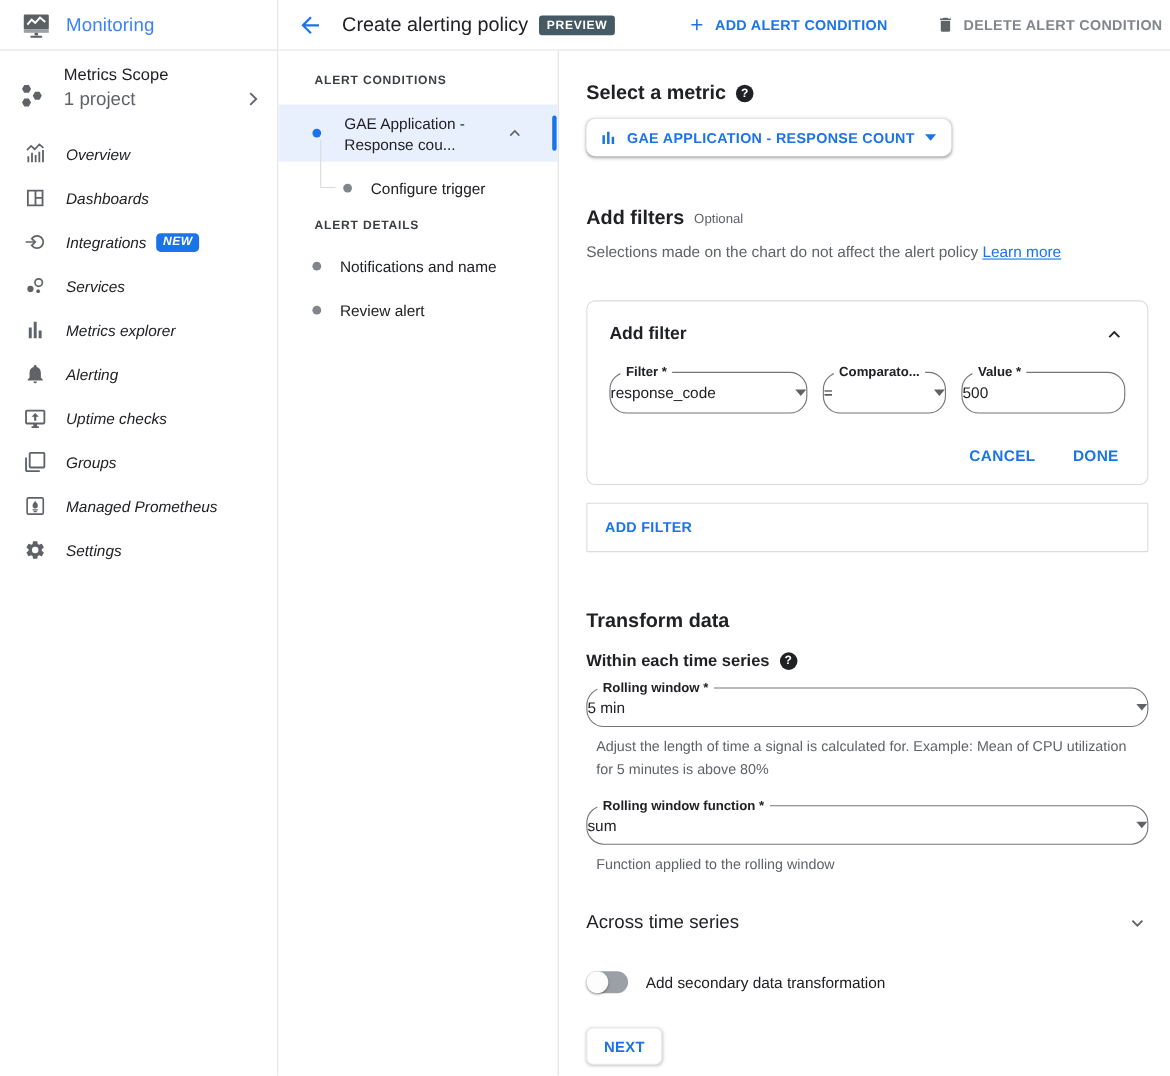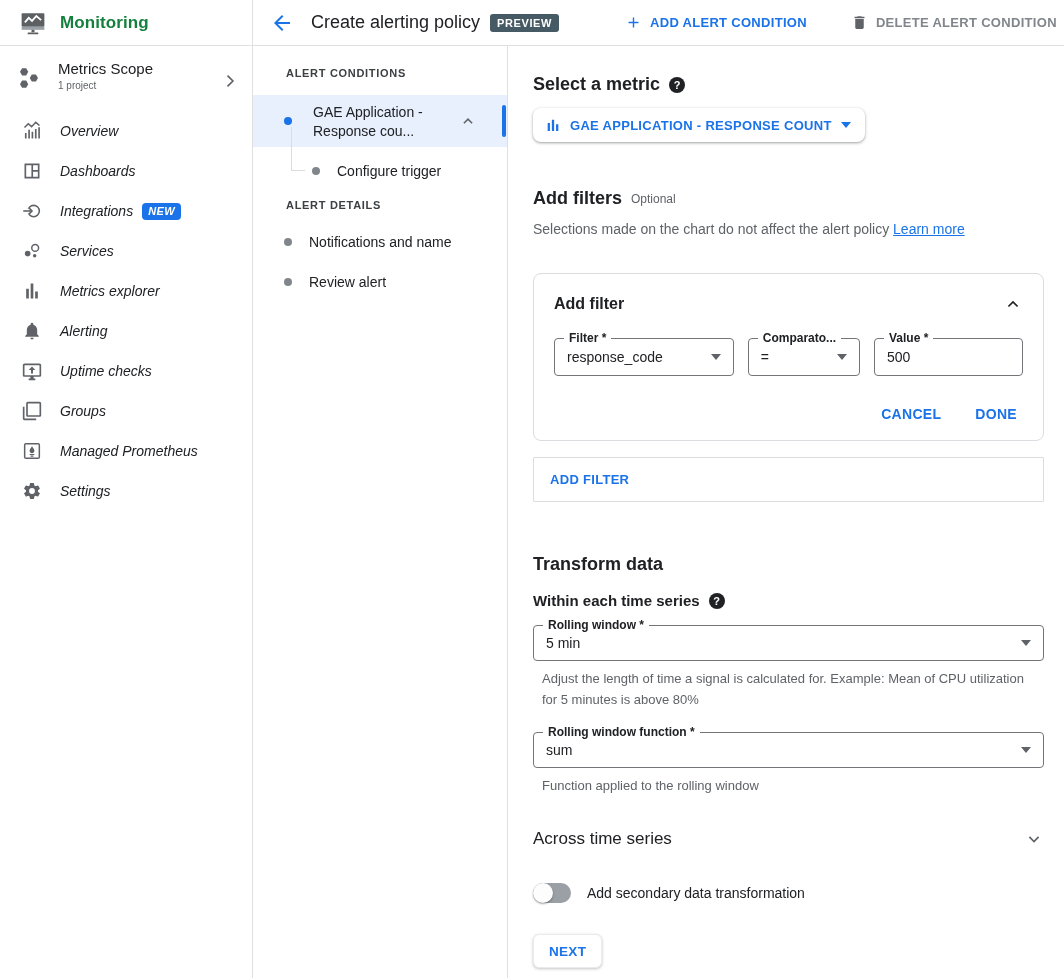--- a/index.html
+++ b/index.html
@@ -6,37 +6,37 @@
   html,body { width:1064px; height:978px; background:#fff; font-family:"Liberation Sans", sans-serif; color:#202124; }
   .app { position:relative; width:1064px; height:978px; overflow:hidden; background:#fff; }
 
   
   .sidebar { position:absolute; left:0; top:0; width:253px; height:978px; border-right:1px solid #e0e0e0; background:#fff; }
   .steps   { position:absolute; left:253px; top:46px; width:255px; height:932px; border-right:1px solid #e0e0e0; background:#fff; }
   .main    { position:absolute; left:509px; top:46px; width:555px; height:932px; padding:28px 20px 0 24px; }
 
   
   .logo-row { height:46px; display:flex; align-items:center; gap:14px; padding-left:20px; border-bottom:1px solid #e0e0e0; }
-  .logo-row .app-name { font-size:17px; color:#15803d; letter-spacing:.1px;font-weight:bold; }
+  .logo-row .app-name { font-size:17px; color:#3b82f6; letter-spacing:.1px; }
 
   
   .topbar { position:absolute; left:253px; top:0; width:811px; height:46px; border-bottom:1px solid #e0e0e0; display:flex; align-items:center; background:#fff; }
   .back-btn { width:24px; height:24px; margin-left:17px; cursor:pointer; flex:0 0 auto; }
   .page-title { font-size:18px; color:#202124; margin-left:17px; white-space:nowrap; }
   .preview-badge { background:#455a64; color:#fff; font-size:11px; font-weight:bold; letter-spacing:.6px; padding:3px 7px; border-radius:3px; margin-left:10px; }
   .tb-btn { display:flex; align-items:center; gap:8px; font-size:13px; font-weight:bold; letter-spacing:.3px; cursor:pointer; white-space:nowrap; }
   .tb-add { color:#1a73e8; margin-left:66px; }
   .tb-del { color:#80868b; margin-left:44px;justify-content:space-between; }
 
   
   .scope-row { display:flex; align-items:flex-end; padding:14px 12px 14px 16px; cursor:pointer; }
   .scope-icon { width:26px; height:26px; margin-right:16px; flex:0 0 auto; }
   .scope-text { flex:1; }
   .scope-title { font-size:15px; color:#202124; }
-  .scope-sub { font-size:10px; color:#5f6368; margin-top:3px; }
+  .scope-sub { font-size:17px; color:#5f6368; margin-top:3px; }
   .nav { margin-top:6px;font-style:italic; }
   .nav-item { height:40px; display:flex; align-items:center; padding-left:22px; cursor:pointer; }
   .nav-item svg { width:20px; height:20px; flex:0 0 auto; }
   .nav-label { font-size:14px; color:#202124; margin-left:18px; }
   .new-badge { background:#1a73e8; color:#fff; font-size:11px; font-weight:bold; letter-spacing:.4px; padding:2.5px 6px; border-radius:4px; margin-left:9px; }
 
   
   .sec-label { position:absolute; left:33px; font-size:11px; font-weight:bold; letter-spacing:.7px; color:#3c4043; }
   .cond-row { position:absolute; left:0; top:49px; width:254px; height:52px; background:#e8f0fe; cursor:pointer; }
   .dot { position:absolute; width:8px; height:8px; border-radius:50%; }
@@ -58,21 +58,21 @@
   .caret-blue { border-top-color:#1a73e8; }
   .addfilters-h { margin-top:46px; display:flex; align-items:baseline; gap:8px; }
   .optional { font-size:12px; font-weight:normal; color:#5f6368; }
   .note { margin-top:12px; font-size:14px; color:#5f6368; }
   .learn-more { color:#1a73e8; text-decoration:underline; cursor:pointer; }
 
   .filter-card { margin-top:36px; width:511px; border:1px solid #dadce0; border-radius:8px; background:#fff; padding:20px 20px 18px 20px; }
   .fc-head { display:flex; align-items:center; justify-content:space-between; }
   .fc-title { font-size:16px; font-weight:bold; color:#202124; }
   .fc-fields { display:flex; gap:14px; margin-top:24px; }
-  .field { position:relative; height:38px; border:1px solid #747578; border-radius:4px; background:#fff; display:flex; align-items:center; padding:0 12px; cursor:pointer; }
+  .field { position:relative; height:38px; border:1px solid #747578; border-radius:16px; background:#fff; display:flex; align-items:center; padding:0 0; cursor:pointer; }
   .field-label { position:absolute; top:-8px; left:9px; background:#fff; padding:0 5px; font-size:12px; font-weight:bold; color:#202124; white-space:nowrap; }
   .field-value { font-size:14px; color:#202124; flex:1; border:none; outline:none; font-family:"Liberation Sans", sans-serif; background:transparent; min-width:0; }
   .f-filter { width:181px; } .f-comp { width:113px; } .f-value { width:149px; }
   .fc-actions { display:flex; justify-content:flex-end; gap:34px; margin-top:30px; padding-right:6px; }
   .txt-btn { font-size:14px; font-weight:bold; letter-spacing:.3px; color:#1a73e8; cursor:pointer; }
 
   .add-filter-btn { margin-top:16px; width:511px; height:45px; border:1px solid #dadce0; border-radius:1px; display:flex; align-items:center; padding-left:16px; cursor:pointer; }
   .add-filter-btn span { font-size:13px; font-weight:bold; letter-spacing:.3px; color:#1a73e8; }
 
   .transform-h { margin-top:52px; }

